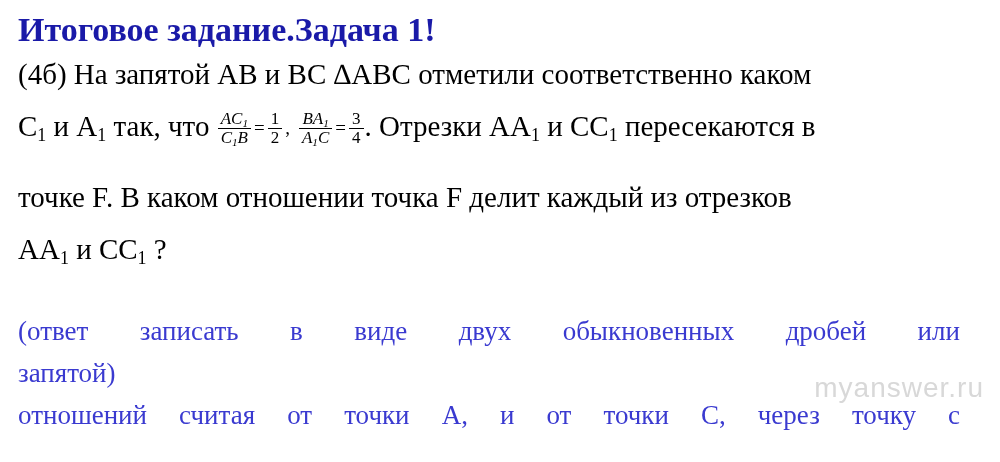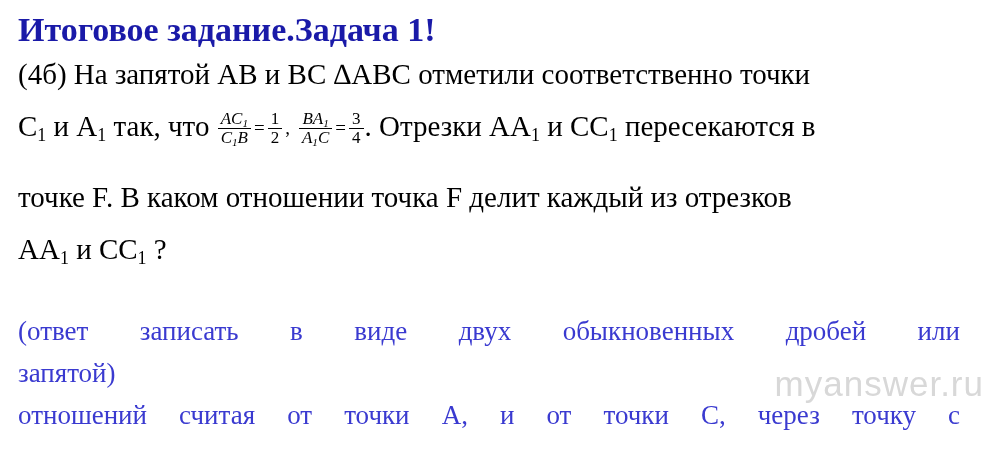--- a/index.html
+++ b/index.html
@@ -103,36 +103,36 @@
     text-align-last: left;
   }
   .note-block {
     width: 942px;
   }
   .watermark {
     position: absolute;
     right: 16px;
     bottom: 6px;
     font-family: "Liberation Sans", sans-serif;
-    font-size: 35px;
+    font-size: 28px;
     letter-spacing: 1px;
     color: #d8d8d8;
     user-select: none;
   }
 </style>
 </head>
 <body>
 
 <div class="page">
 
   <h1 class="title">Итоговое задание.Задача 1!</h1>
 
   <div class="body-text">
 
-    <span class="line l1"><span>(4б) На запятой АВ и ВС </span><span>∆АВС</span><span> отметили соответственно точки</span></span>
+    <span class="line l1"><span>(4б) На запятой АВ и ВС </span><span>∆АВС</span><span> отметили соответственно каком</span></span>
 
     <span class="line l2"><span>C</span><sub>1</sub><span> и A</span><sub>1</sub><span> так, что</span>
 
       <span class="frac"><span class="num"><span>AC</span><sub>1</sub></span><span class="den"><span>C</span><sub>1</sub><span>B</span></span></span><span class="eq">=</span><span class="frac plain"><span class="num">1</span><span class="den">2</span></span><span class="eq">,</span><span class="comma-sp"></span><span class="frac"><span class="num"><span>BA</span><sub>1</sub></span><span class="den"><span>A</span><sub>1</sub><span>C</span></span></span><span class="eq">=</span><span class="frac plain"><span class="num">3</span><span class="den">4</span></span><span>. Отрезки AA</span><sub>1</sub><span> и CC</span><sub>1</sub><span> пересекаются в</span></span>
 
     <span class="line l3">точке F. В каком отношении точка F делит каждый из отрезков</span>
 
     <span class="line l4"><span>AA</span><sub>1</sub><span> и CC</span><sub>1</sub><span> ?</span></span>
 
   </div>

